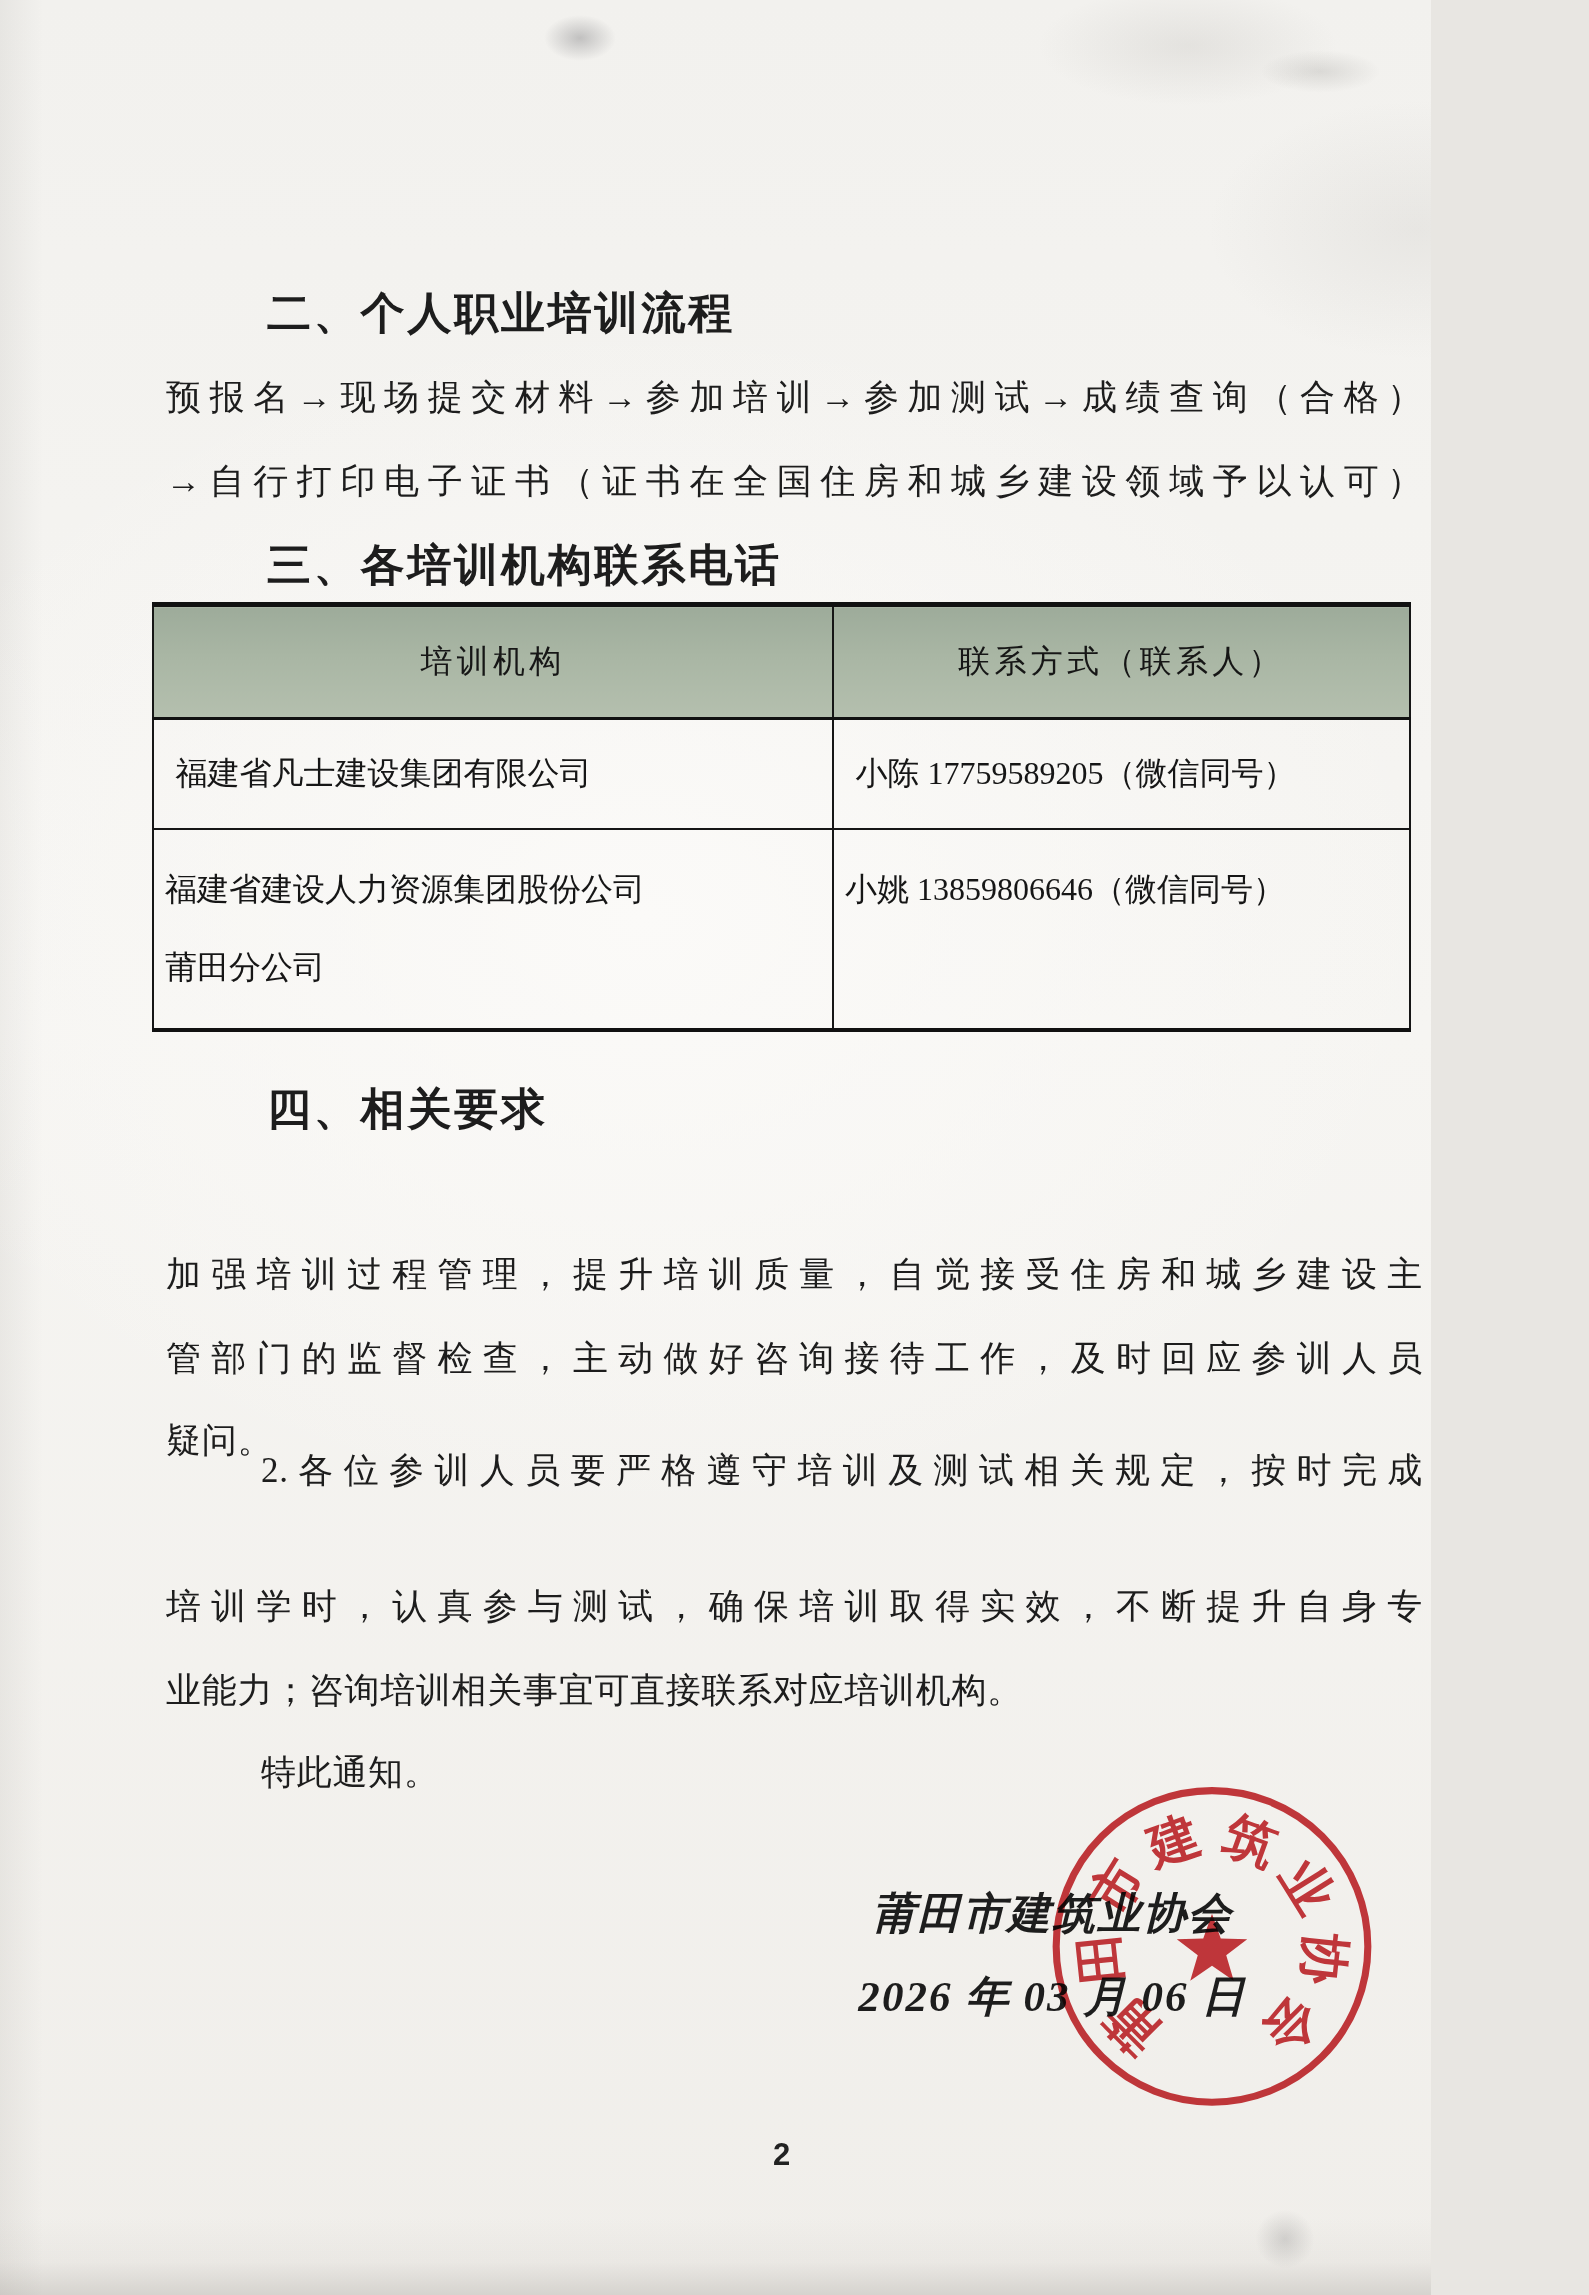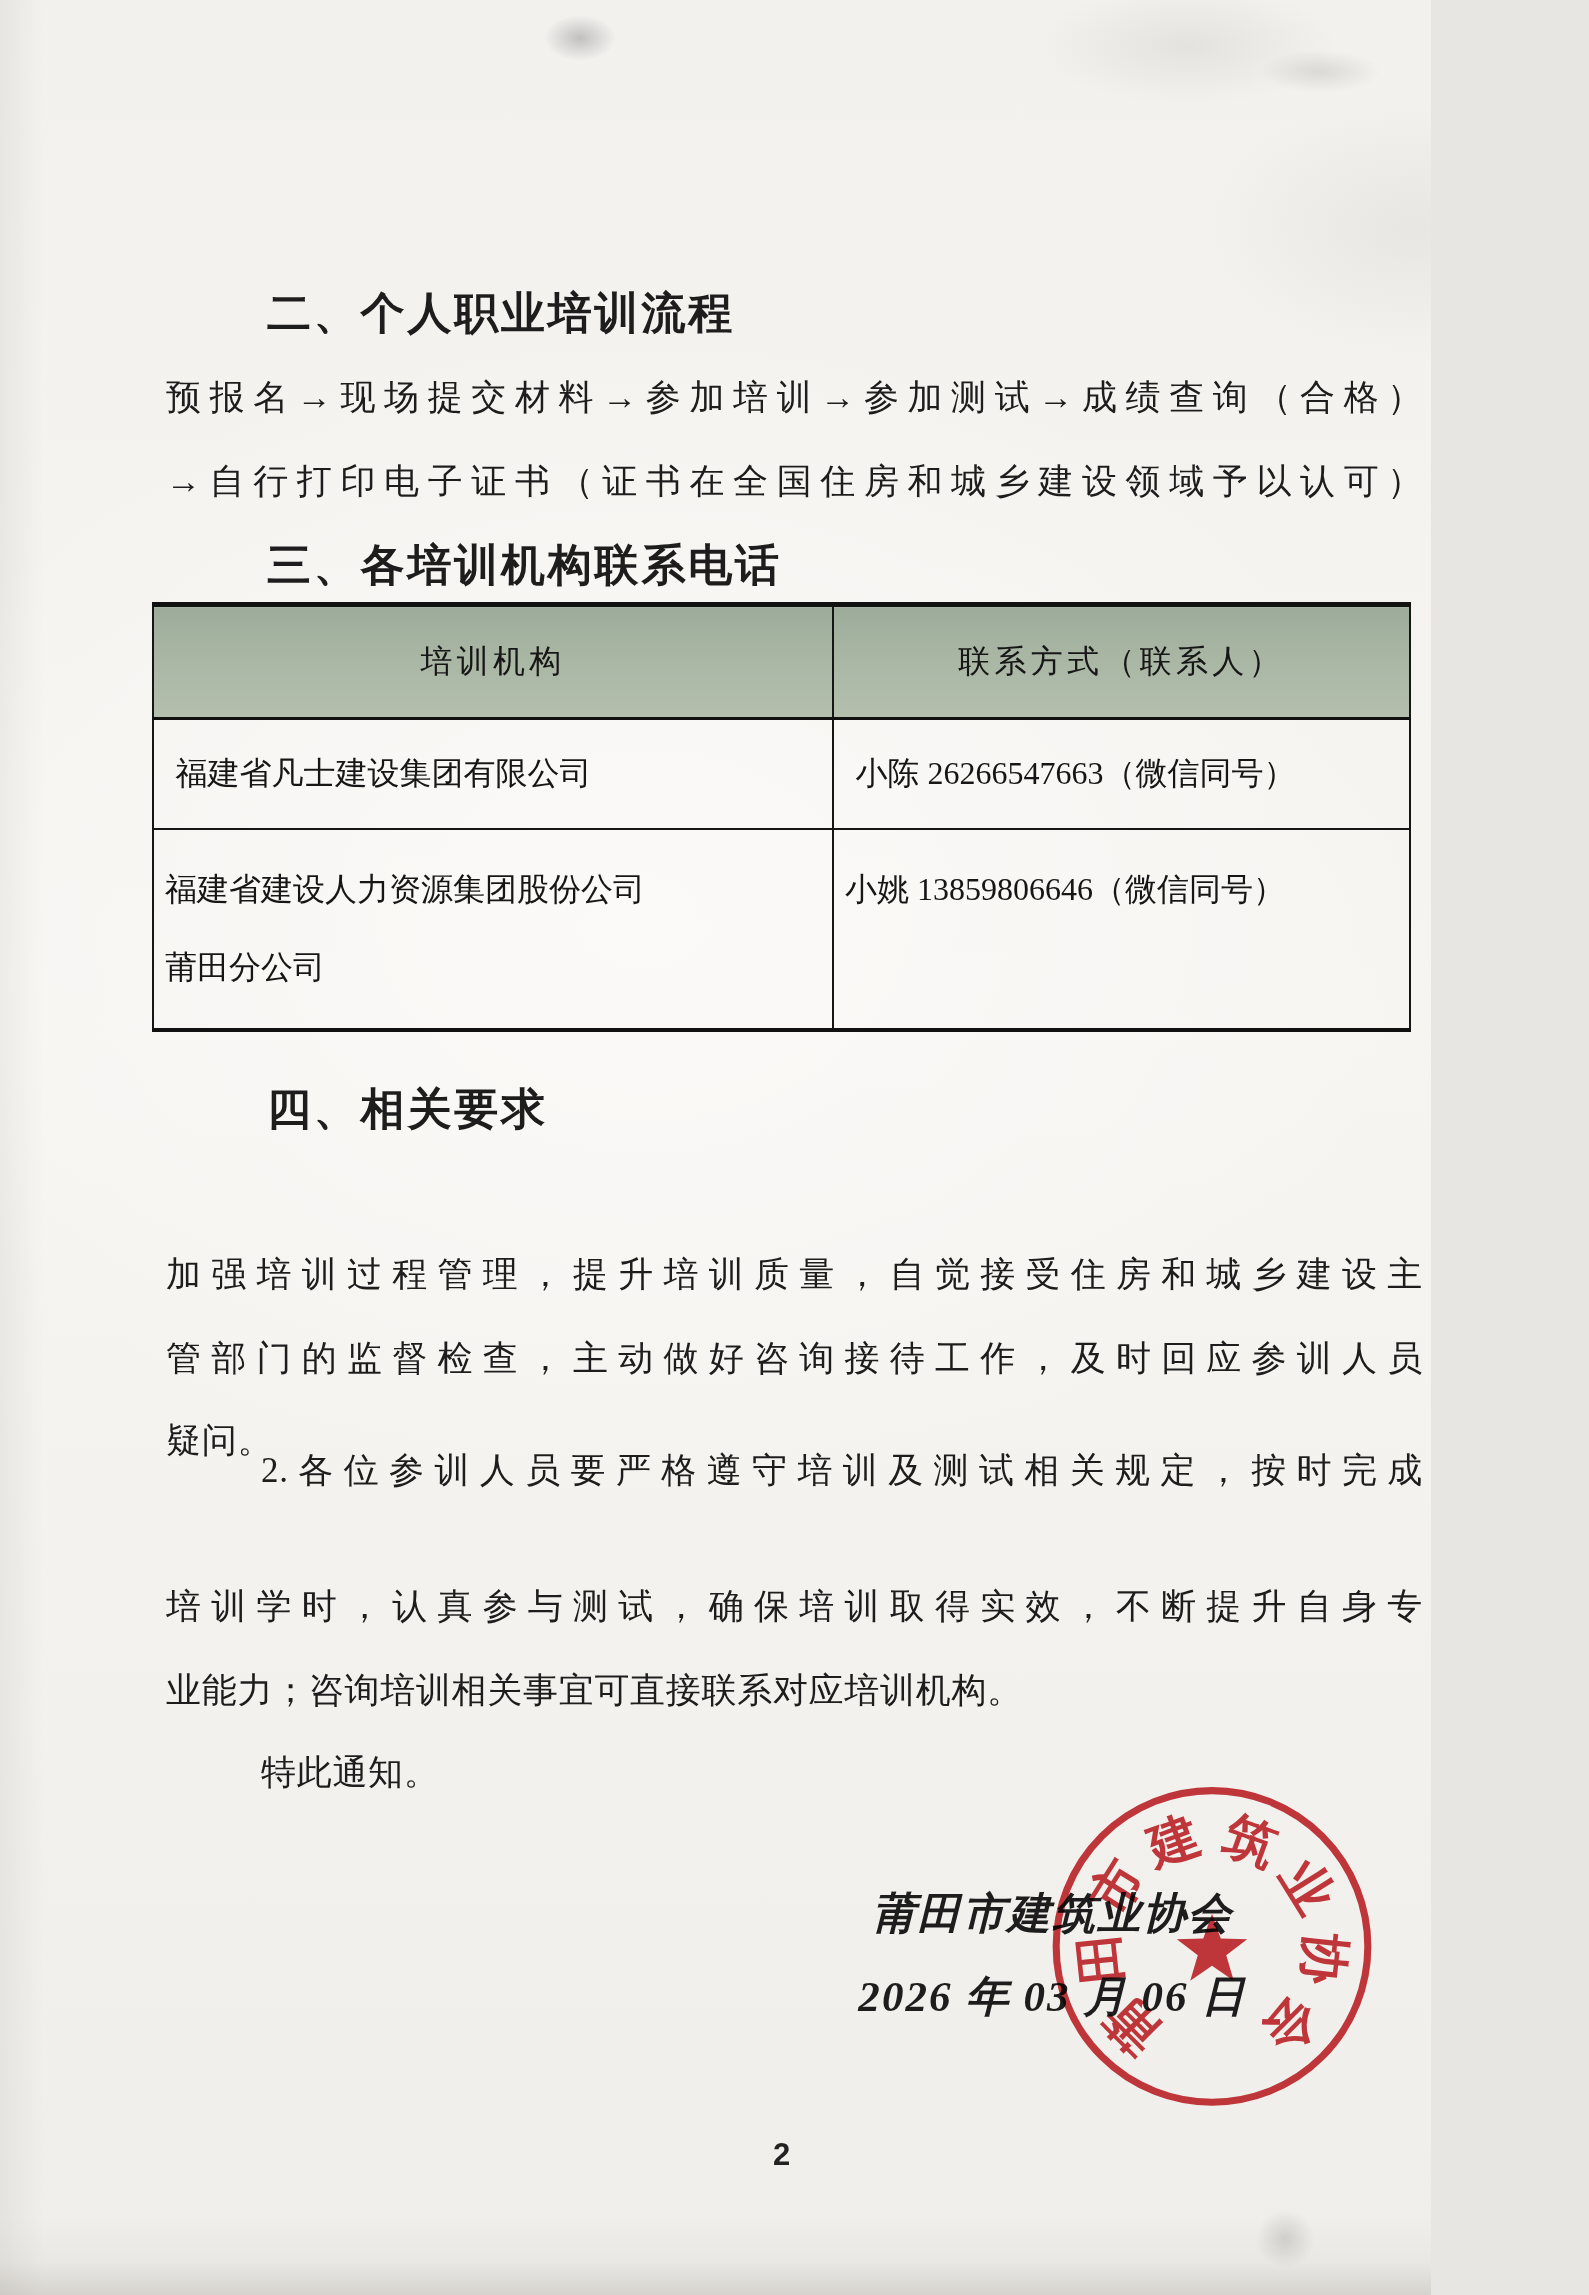--- a/index.html
+++ b/index.html
@@ -149,21 +149,21 @@
         <col style="width:680px">
         <col style="width:577px">
       </colgroup>
     <tbody>
         <tr class="hdr">
       <td>培训机构</td>
       <td>联系方式（联系人）</td>
     </tr>
     <tr class="r1">
       <td>福建省凡士建设集团有限公司</td>
-      <td>小陈 26266547663（微信同号）</td>
+      <td>小陈 17759589205（微信同号）</td>
     </tr>
     <tr class="r2">
       <td>
         <div class="org2">福建省建设人力资源集团股份公司</div>
         <div class="org2">莆田分公司</div>
       </td>
       <td>小姚 13859806646（微信同号）</td>
     </tr>
   </tbody>
     </table>

